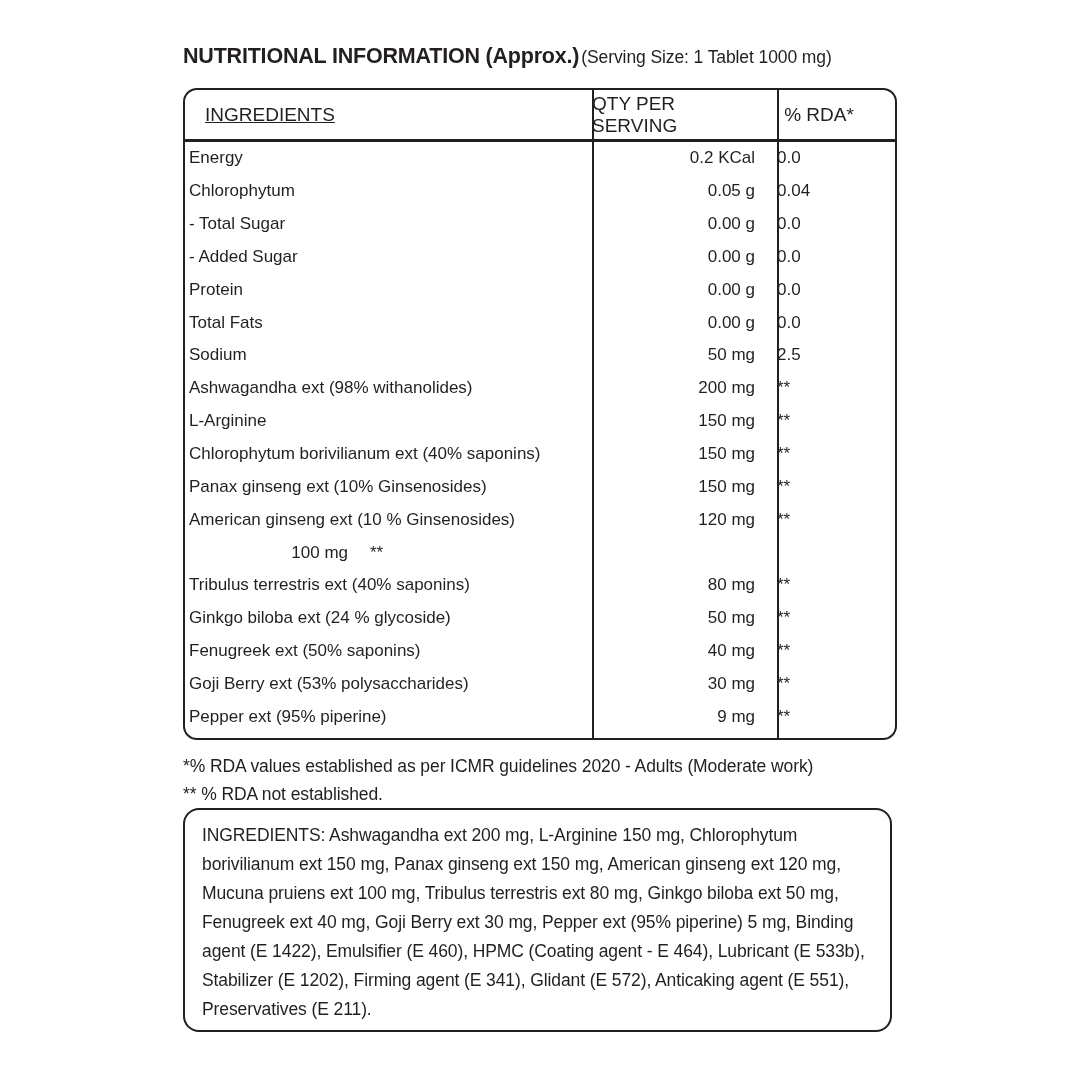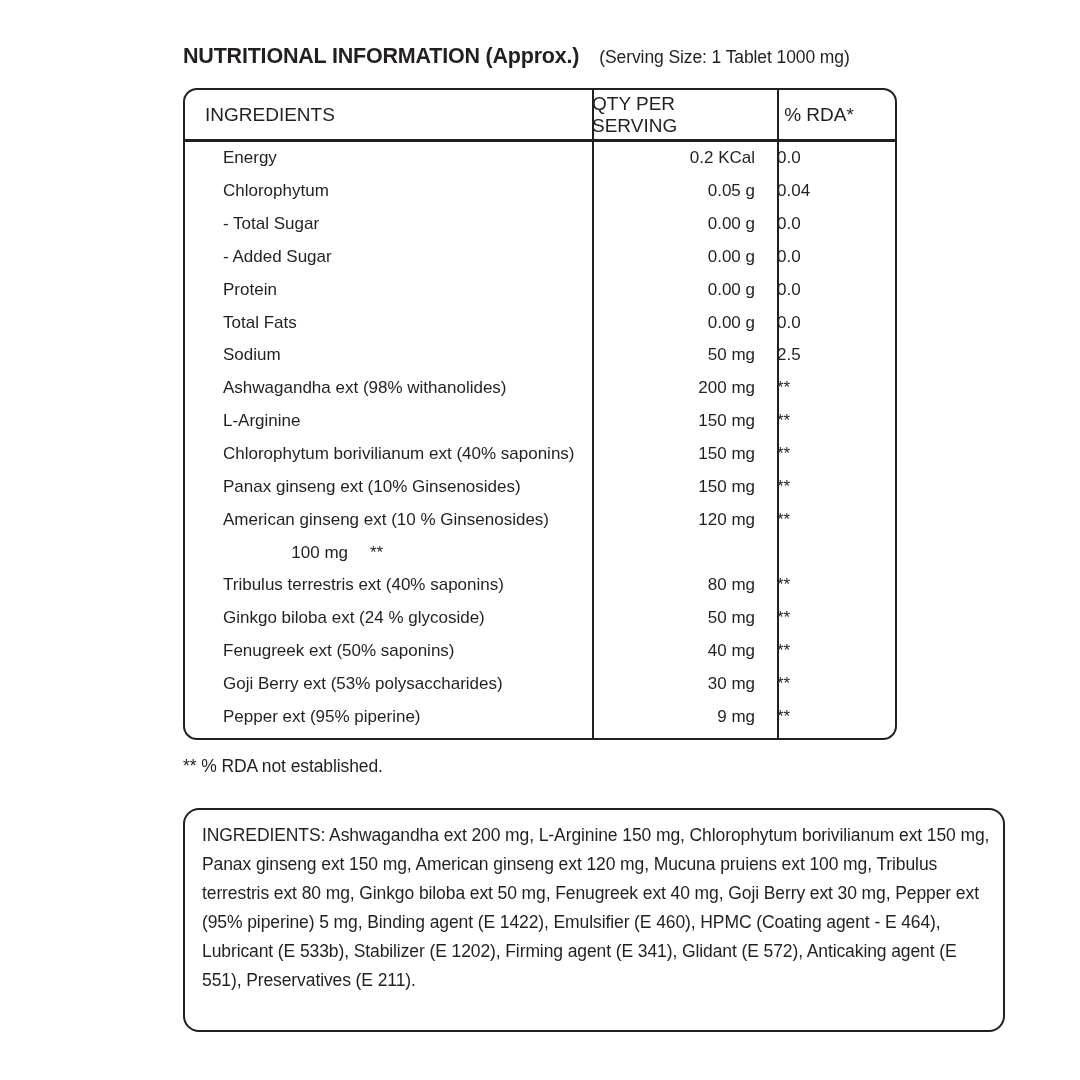--- a/index.html
+++ b/index.html
@@ -9,21 +9,21 @@
     font-family: "Liberation Sans", sans-serif;
     color: #231f20;
     position: relative;
     overflow: hidden;
   }
   .page { position: absolute; inset: 0; }
 
   
   .title-row {
     position: absolute; left: 183px; top: 44px;
-    display: flex; align-items: baseline; gap: 20px;
+    display: flex; align-items: baseline; gap: 2px;
     white-space: nowrap;
   }
   .title-main { font-size: 21.5px; font-weight: 700; letter-spacing: -0.2px; }
   .title-serving { font-size: 17.5px; font-weight: 400; letter-spacing: -0.1px; }
 
   
   .nutri-table {
     position: absolute; left: 183px; top: 88px;
     width: 714px; height: 652px;
     border: 2px solid #231f20;
@@ -37,48 +37,48 @@
   .vline-1 { left: 407px; }
   .vline-2 { left: 592px; }
 
   .thead {
     position: relative; z-index: 1;
     display: flex; height: 52px;
     border-bottom: 3px solid #231f20;
     align-items: center;
     font-size: 19px;
   }
-  .th-ingredients { width: 407px; padding-left: 20px; }
+  .th-ingredients { width: 407px; padding-left: 20px; text-decoration: underline; }
   .th-qty { width: 151px; text-align: left; }
   .th-rda { flex: 1; text-align: center; }
 
   .tbody { position: relative; z-index: 1; }
   .trow {
     display: flex; align-items: center;
     height: 32.85px;
     font-size: 17px;
   }
   .td-ingredient {
-    width: 407px; padding-left: 38px;
+    width: 407px; padding-left: 4px;
     white-space: nowrap; overflow: visible;
   }
   .td-qty { width: 185px; text-align: right; padding-right: 22px; white-space: nowrap; }
   .td-rda { flex: 1; white-space: nowrap; }
 
   
   .footnotes {
     position: absolute; left: 183px; top: 752px;
     font-size: 17.5px; line-height: 28px;
     letter-spacing: -0.1px;
   }
 
   
   .ingredients-box {
     position: absolute; left: 183px; top: 808px;
-    width: 822px; height: 224px;
+    width: 709px; height: 224px;
     border: 2px solid #231f20;
     border-radius: 16px;
     padding: 11px 5px 10px 17px;
   }
   .ingredients-text {
     font-size: 17.5px; line-height: 29px;
     letter-spacing: -0.1px;
   }
 </style>
 </head>
@@ -205,20 +205,21 @@
 
     <div class="trow">
       <div class="td-ingredient">Pepper ext (95% piperine)</div>
       <div class="td-qty">9 mg</div>
       <div class="td-rda">**</div>
     </div>
   </div>
   </div>
 
   <div class="footnotes">
+    <div>*% RDA values established as per ICMR guidelines 2020 - Adults (Moderate work)</div>
     <div>** % RDA not established.</div>
   </div>
 
   <div class="ingredients-box">
     <div class="ingredients-text">INGREDIENTS: Ashwagandha ext 200 mg, L-Arginine 150 mg, Chlorophytum borivilianum ext 150 mg, Panax ginseng ext 150 mg, American ginseng ext 120 mg, Mucuna pruiens ext 100 mg, Tribulus terrestris ext 80 mg, Ginkgo biloba ext 50 mg, Fenugreek ext 40 mg, Goji Berry ext 30 mg, Pepper ext (95% piperine) 5 mg, Binding agent (E 1422), Emulsifier (E 460), HPMC (Coating agent - E 464), Lubricant (E 533b), Stabilizer (E 1202), Firming agent (E 341), Glidant (E 572), Anticaking agent (E 551), Preservatives (E 211).</div>
   </div>
 
 </div>
 
 </body></html>

